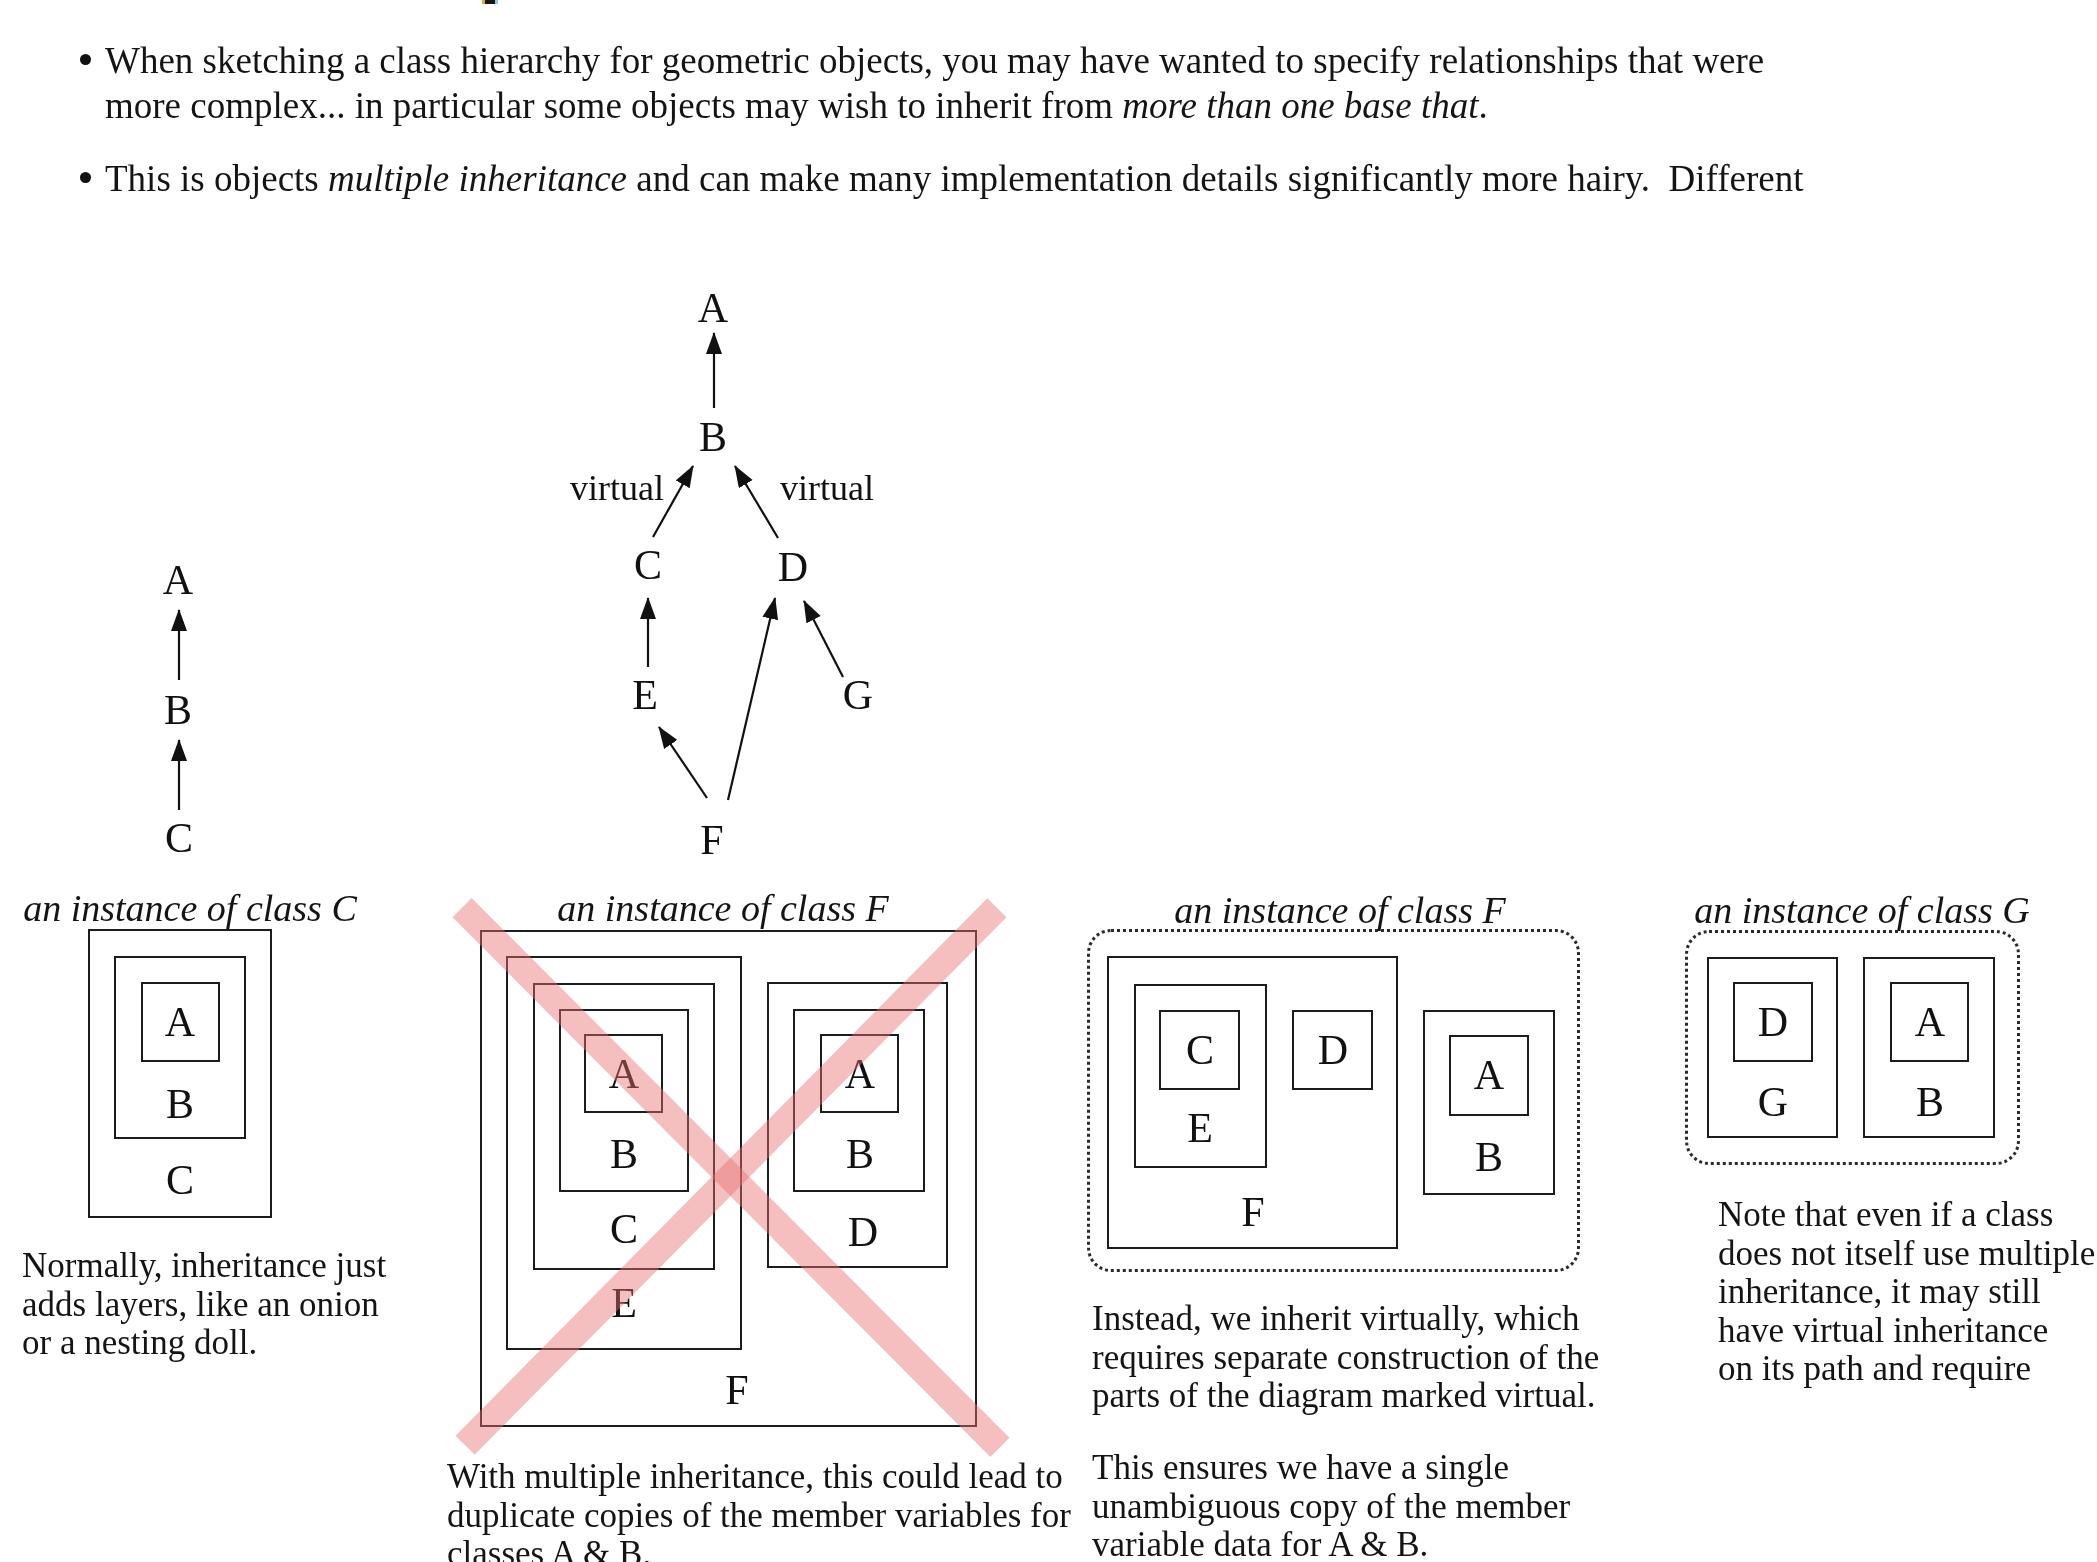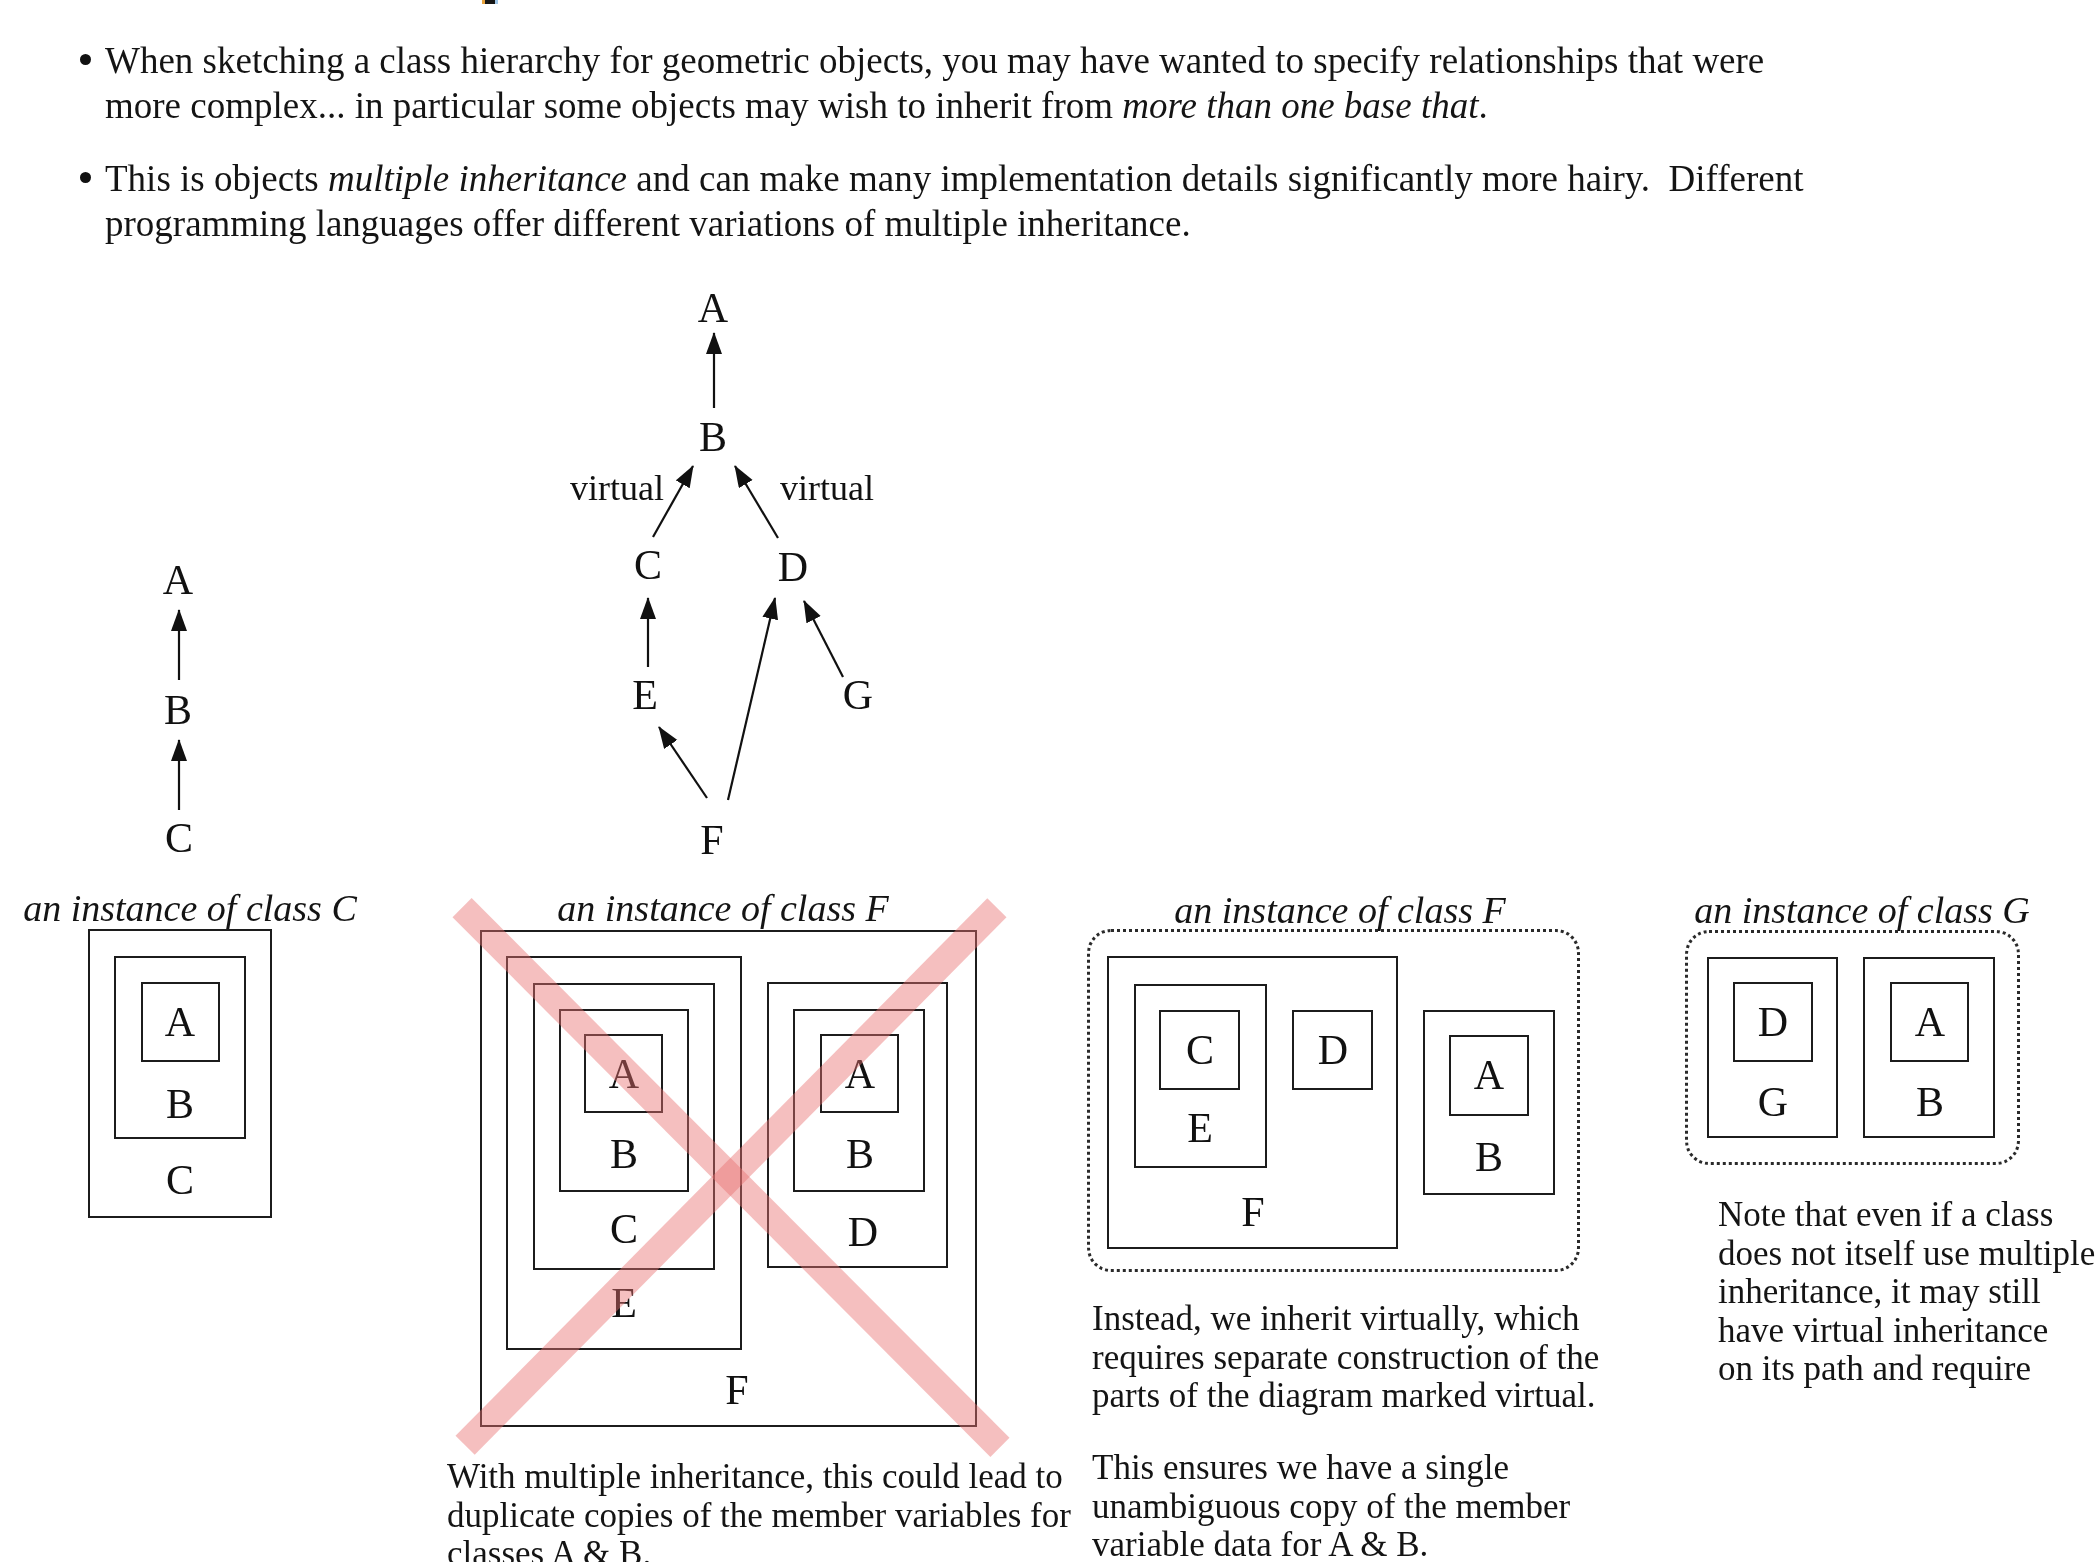--- a/index.html
+++ b/index.html
@@ -34,21 +34,20 @@
 
   <div class="bullet-dot" style="left:80px;top:54px;"></div>
   <div class="bullet-text" style="left:105px;top:38px;">
     <div><span>When sketching a class hierarchy for geometric objects, you may have wanted to specify relationships that were</span></div>
     <div><span>more complex... in particular some objects may wish to inherit from </span><span class="em">more than one base that</span><span>.</span></div>
   </div>
 
   <div class="bullet-dot" style="left:80px;top:172px;"></div>
   <div class="bullet-text" style="left:105px;top:156px;">
     <div><span>This is objects </span><span class="em">multiple inheritance</span><span> and can make many implementation details significantly more hairy.&nbsp; Different</span></div>
-    <div><span>programming languages offer different variations of multiple inheritance.</span></div>
   </div>
 
   <svg class="abs" style="left:0;top:0;" width="2097" height="1562" viewBox="0 0 2097 1562">
     <defs>
       <marker id="arw" markerUnits="userSpaceOnUse" markerWidth="26" markerHeight="18" refX="21" refY="8" orient="auto">
         <path d="M0,0 L22,8 L0,16 Z" fill="#111"></path>
       </marker>
     </defs>
 
     <g>
@@ -139,20 +138,25 @@
     <div class="ibox" style="left:1707px;top:957px;width:131px;height:181px;"></div>
     <div class="ibox" style="left:1733px;top:982px;width:80px;height:80px;"></div>
     <div class="ibox" style="left:1863px;top:957px;width:132px;height:181px;"></div>
     <div class="ibox" style="left:1890px;top:982px;width:79px;height:80px;"></div>
     <div class="ilabel" style="left:1773px;top:1022px;">D</div>
     <div class="ilabel" style="left:1773px;top:1102px;">G</div>
     <div class="ilabel" style="left:1930px;top:1022px;">A</div>
     <div class="ilabel" style="left:1930px;top:1102px;">B</div>
   </div>
 
+  <div class="note" style="left:22px;top:1247px;">
+    <div>Normally, inheritance just</div>
+    <div>adds layers, like an onion</div>
+    <div>or a nesting doll.</div>
+  </div>
 
   <div class="note" style="left:447px;top:1458px;">
     <div>With multiple inheritance, this could lead to</div>
     <div>duplicate copies of the member variables for</div>
     <div>classes A &amp; B.</div>
   </div>
 
   <div class="note" style="left:1092px;top:1300px;">
     <div>Instead, we inherit virtually, which</div>
     <div>requires separate construction of the</div>

